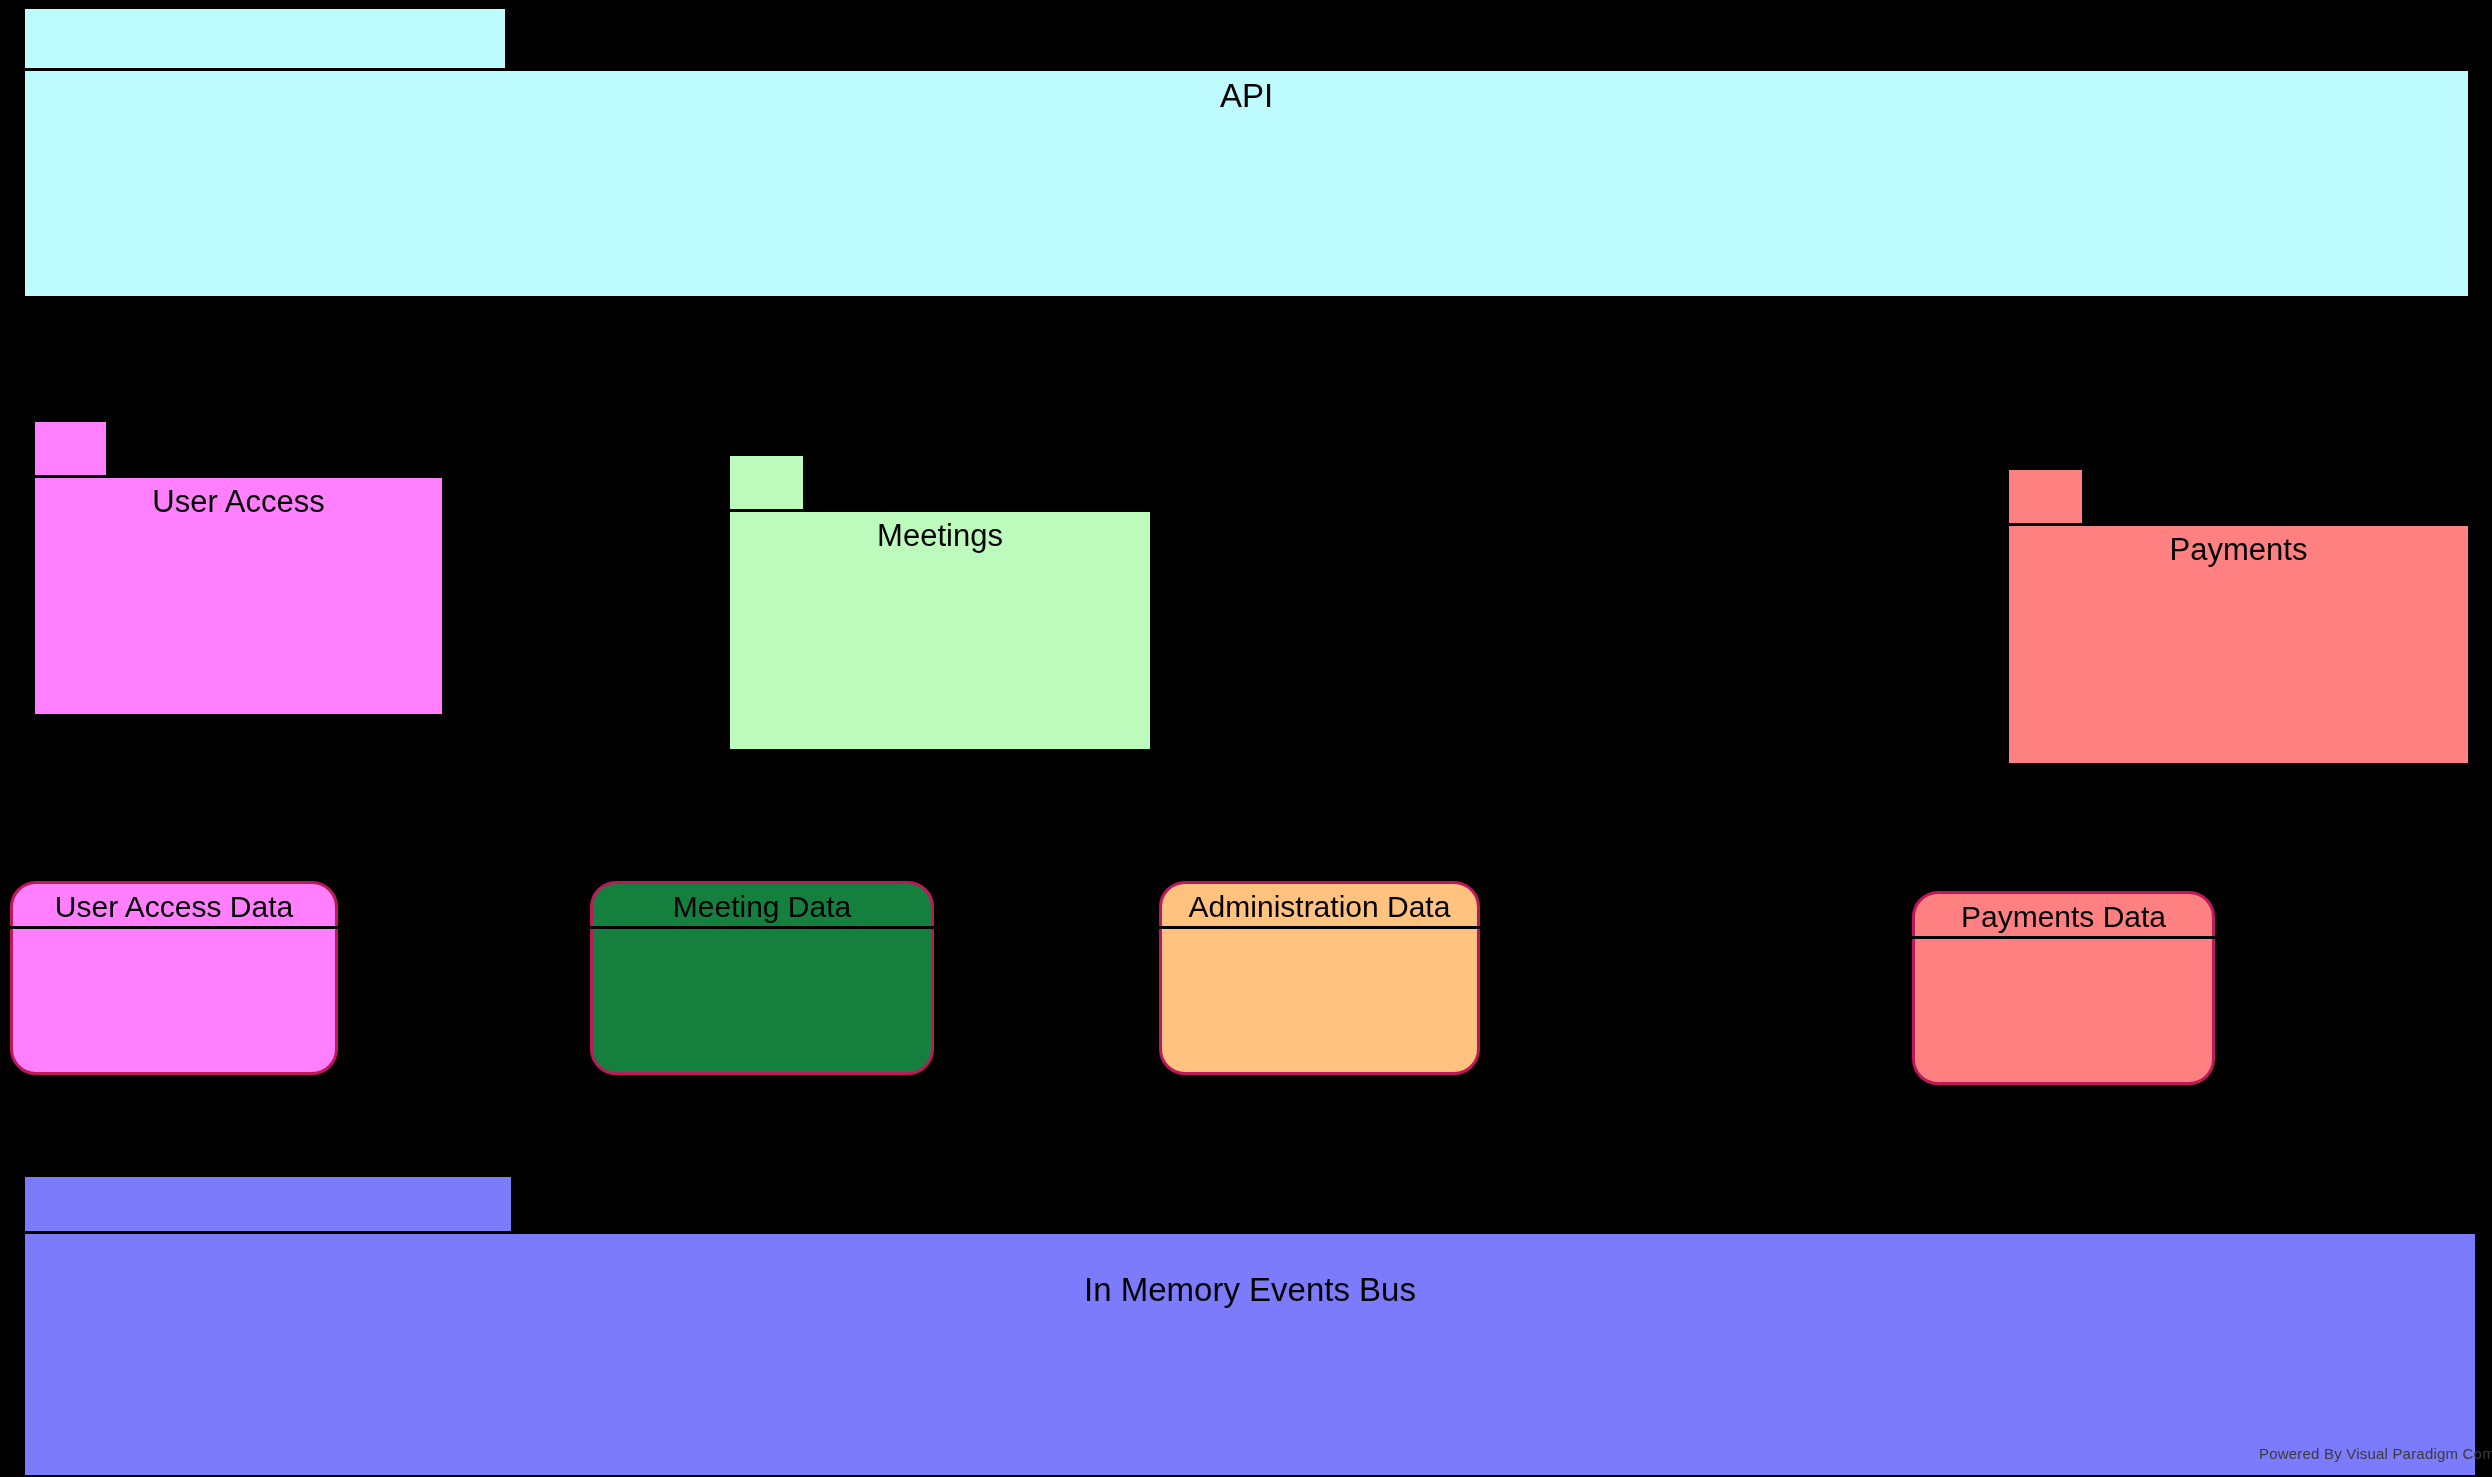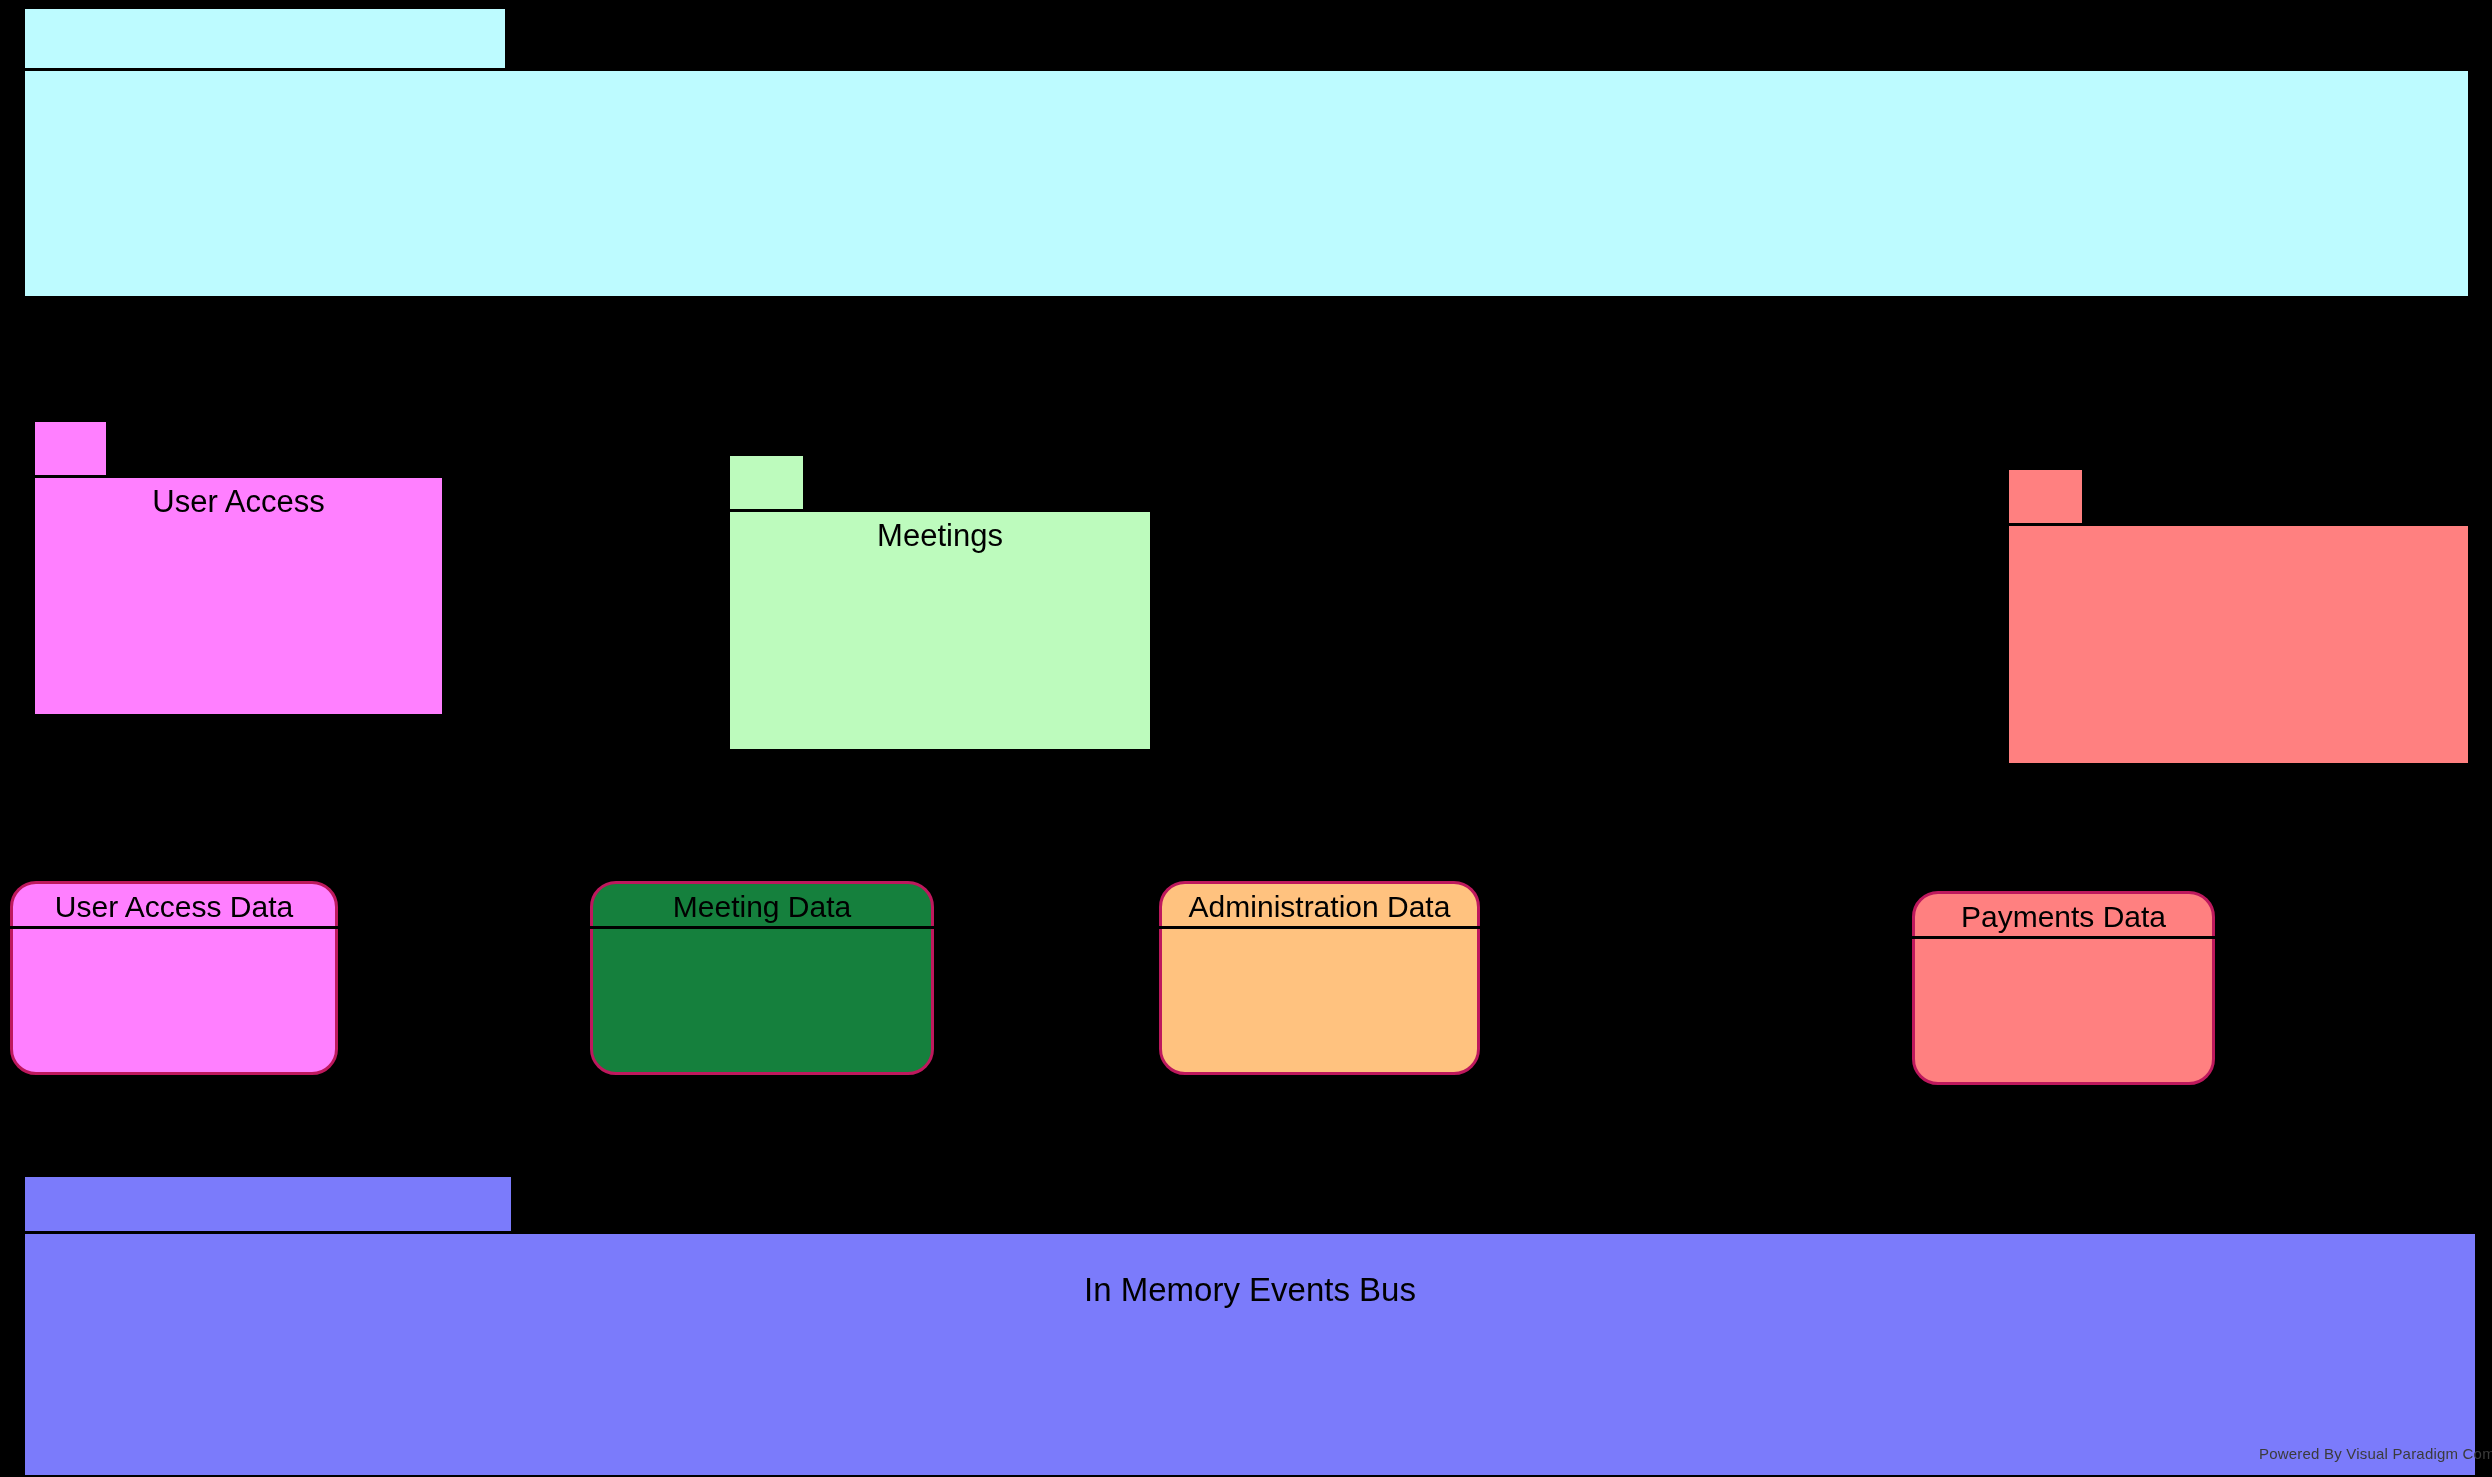--- a/index.html
+++ b/index.html
@@ -84,38 +84,40 @@
   }
 </style>
 </head>
 <body>
 
 <div id="canvas" style="background: rgb(0, 0, 0);">
 
   <div class="pkg" id="pkg-api" style="left:22px; top:6px; width:2449px; height:293px;">
     <div class="tab" style="width: 486px; height: 62px; background: rgb(189, 251, 255);"></div>
     <div class="body" style="top: 62px; width: 2449px; height: 231px; background: rgb(189, 251, 255);"></div>
+    <div class="pkg-label" style="top:72px; font-size:33px;">API</div>
   </div>
 
   <div class="pkg" id="pkg-user-access" style="left:32px; top:419px; width:413px; height:298px;">
     <div class="tab" style="width: 77px; height: 56px; background: rgb(255, 127, 255);"></div>
     <div class="body" style="top: 56px; width: 413px; height: 242px; background: rgb(255, 127, 255);"></div>
     <div class="pkg-label" style="top:66px; font-size:31px;">User Access</div>
   </div>
 
   <div class="pkg" id="pkg-meetings" style="left:727px; top:453px; width:426px; height:299px;">
     <div class="tab" style="width: 79px; height: 56px; background: rgb(189, 251, 189);"></div>
     <div class="body" style="top: 56px; width: 426px; height: 243px; background: rgb(189, 251, 189);"></div>
     <div class="pkg-label" style="top:66px; font-size:31px;">Meetings</div>
   </div>
 
 
   <div class="pkg" id="pkg-payments" style="left:2006px; top:467px; width:465px; height:299px;">
     <div class="tab" style="width: 79px; height: 56px; background: rgb(255, 128, 128);"></div>
     <div class="body" style="top: 56px; width: 465px; height: 243px; background: rgb(255, 128, 128);"></div>
+    <div class="pkg-label" style="top:66px; font-size:31px;">Payments</div>
   </div>
 
   <div class="store" id="store-user-access-data" style="left: 10px; top: 881px; width: 328px; height: 194px; background: rgb(255, 127, 255);">
     <div class="store-head" style="height:45px;"></div>
     <div class="store-label" style="top:6px; font-size:30px;">User Access Data</div>
   </div>
 
   <div class="store" id="store-meeting-data" style="left: 590px; top: 881px; width: 344px; height: 194px; background: #15803d;">
     <div class="store-head" style="height:45px;"></div>
     <div class="store-label" style="top:6px; font-size:30px;">Meeting Data</div>

